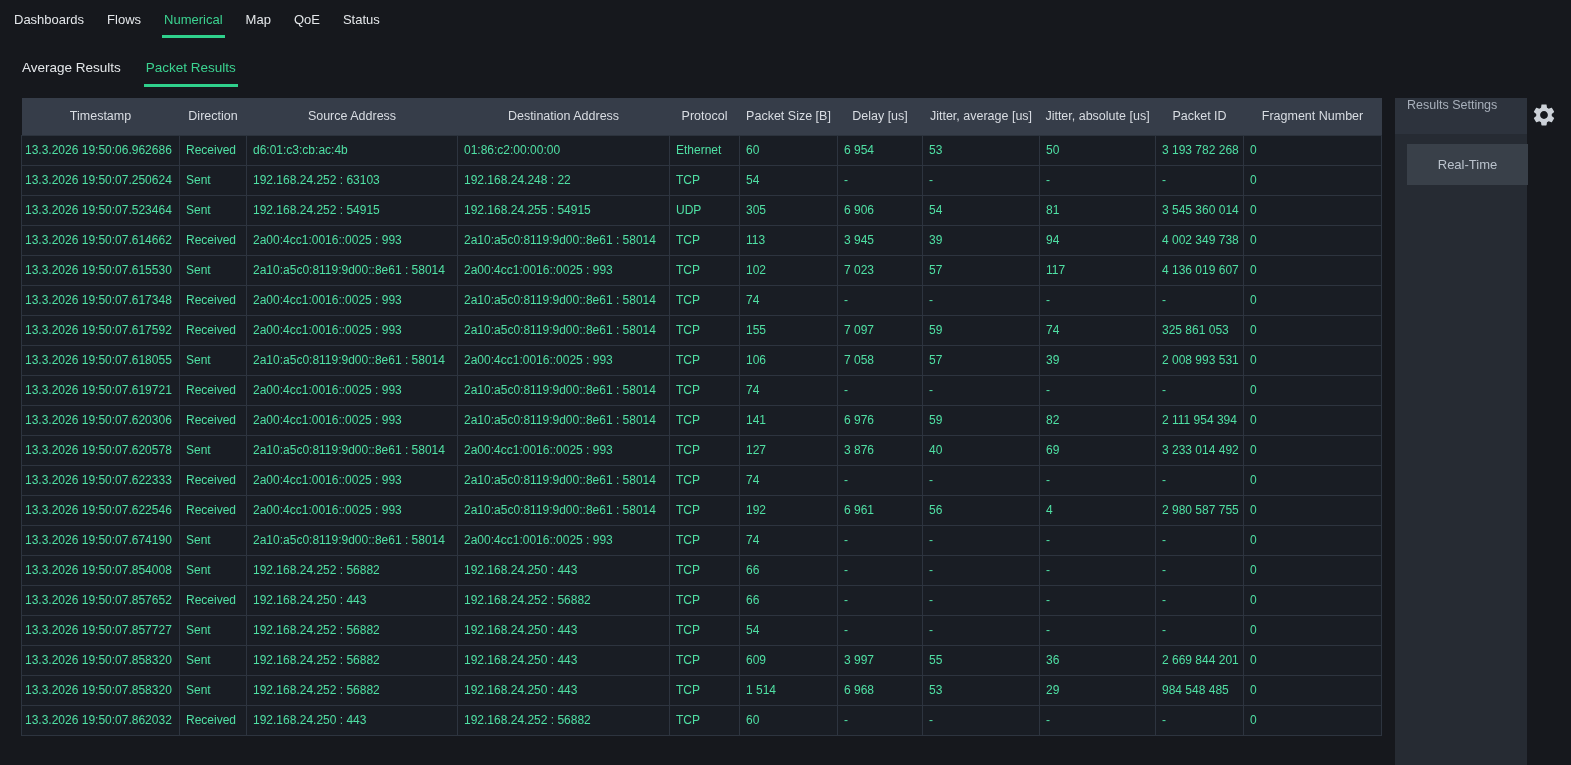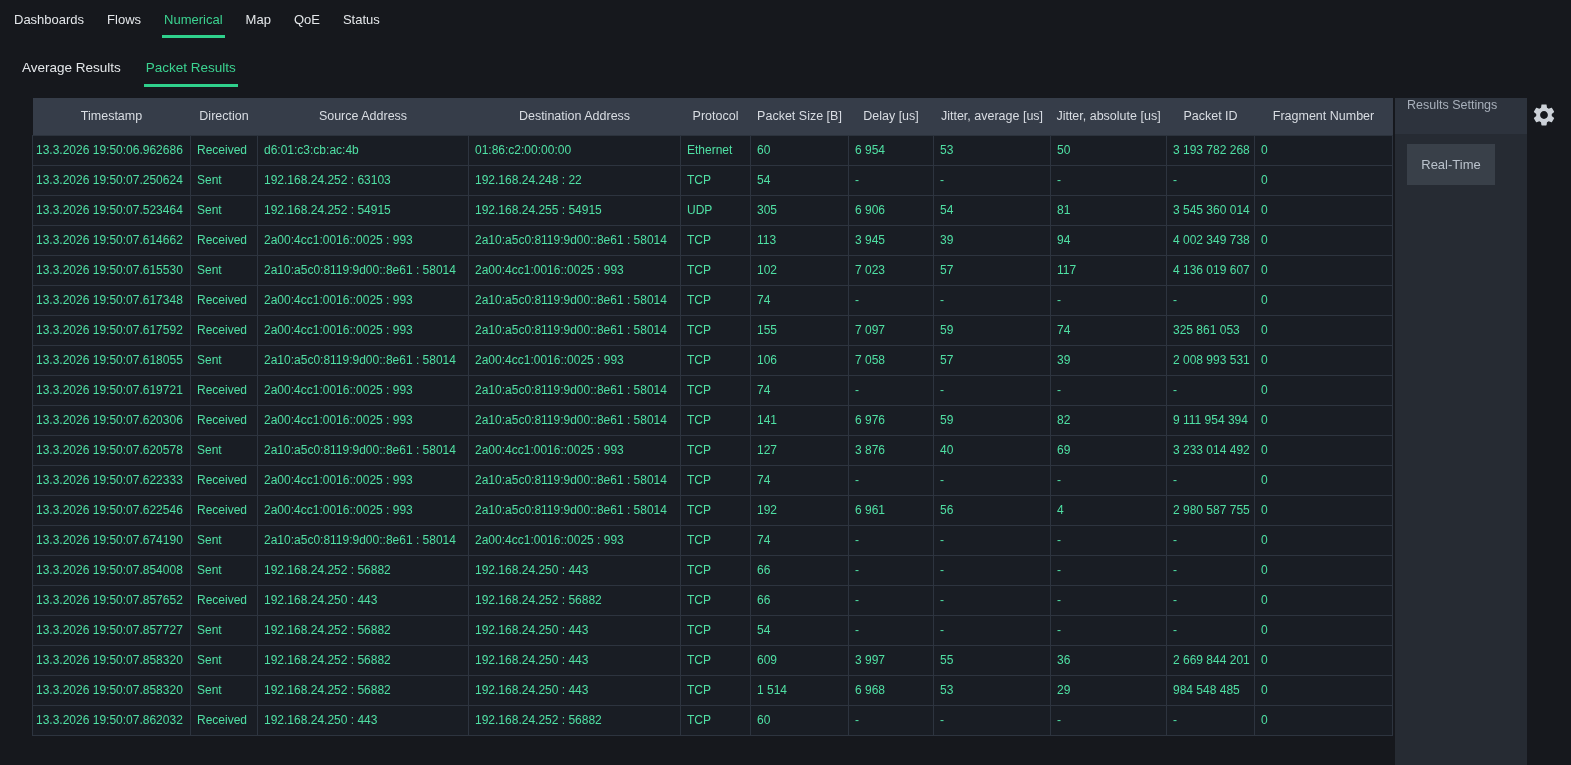--- a/index.html
+++ b/index.html
@@ -31,21 +31,21 @@
   }
   .subnav .nav-item {
     color: #e4e7ea; font-size: 13.5px;
     padding: 10px 2px 9px 2px;
     border-bottom: 3px solid transparent;
     cursor: pointer; white-space: nowrap;
   }
   .subnav .nav-item.active { color: #3bd391; border-bottom-color: #2fd08c; }
 
   
-  .table-wrap { position: absolute; top: 98px; left: 32px; }
+  .table-wrap { position: absolute; top: 98px; left: 21px; }
   table {
     border-collapse: collapse; table-layout: fixed;
     width: 1360px;
   }
   thead th {
     background: #363d49; color: #d9dde3;
     font-weight: 400; font-size: 12.5px;
     height: 37px; text-align: center;
     border-bottom: 1px solid #2c333d;
     white-space: nowrap; overflow: hidden;
@@ -71,21 +71,21 @@
     color: #a8b0bb; font-size: 12.5px;
     display: flex; align-items: flex-start;
     padding-left: 12px; cursor: pointer;
   }
   .panel-body {
     position: absolute; top: 36px; bottom: 0; left: 0; right: 0;
     background: #262b33;
   }
   .realtime-btn {
     margin: 10px 0 0 12px;
-    width: 88px; height: 41px;
+    width: 121px; height: 41px;
     background: #394049; border: none;
     color: #bac2cc; font-size: 13px;
     font-family: "Liberation Sans", sans-serif;
     display: flex; align-items: center; justify-content: center;
     cursor: pointer;
   }
 
   
   .gear {
     position: absolute; left: 1531px; top: 102px;
@@ -263,21 +263,21 @@
         <tr>
           <td class="col-0">13.3.2026 19:50:07.620306</td>
           <td class="col-1">Received</td>
           <td class="col-2">2a00:4cc1:0016::0025 : 993</td>
           <td class="col-3">2a10:a5c0:8119:9d00::8e61 : 58014</td>
           <td class="col-4">TCP</td>
           <td class="col-5">141</td>
           <td class="col-6">6 976</td>
           <td class="col-7">59</td>
           <td class="col-8">82</td>
-          <td class="col-9">9 111 954 394</td>
+          <td class="col-9">2 111 954 394</td>
           <td class="col-10">0</td>
         </tr>
         <tr>
           <td class="col-0">13.3.2026 19:50:07.620578</td>
           <td class="col-1">Sent</td>
           <td class="col-2">2a10:a5c0:8119:9d00::8e61 : 58014</td>
           <td class="col-3">2a00:4cc1:0016::0025 : 993</td>
           <td class="col-4">TCP</td>
           <td class="col-5">127</td>
           <td class="col-6">3 876</td>

